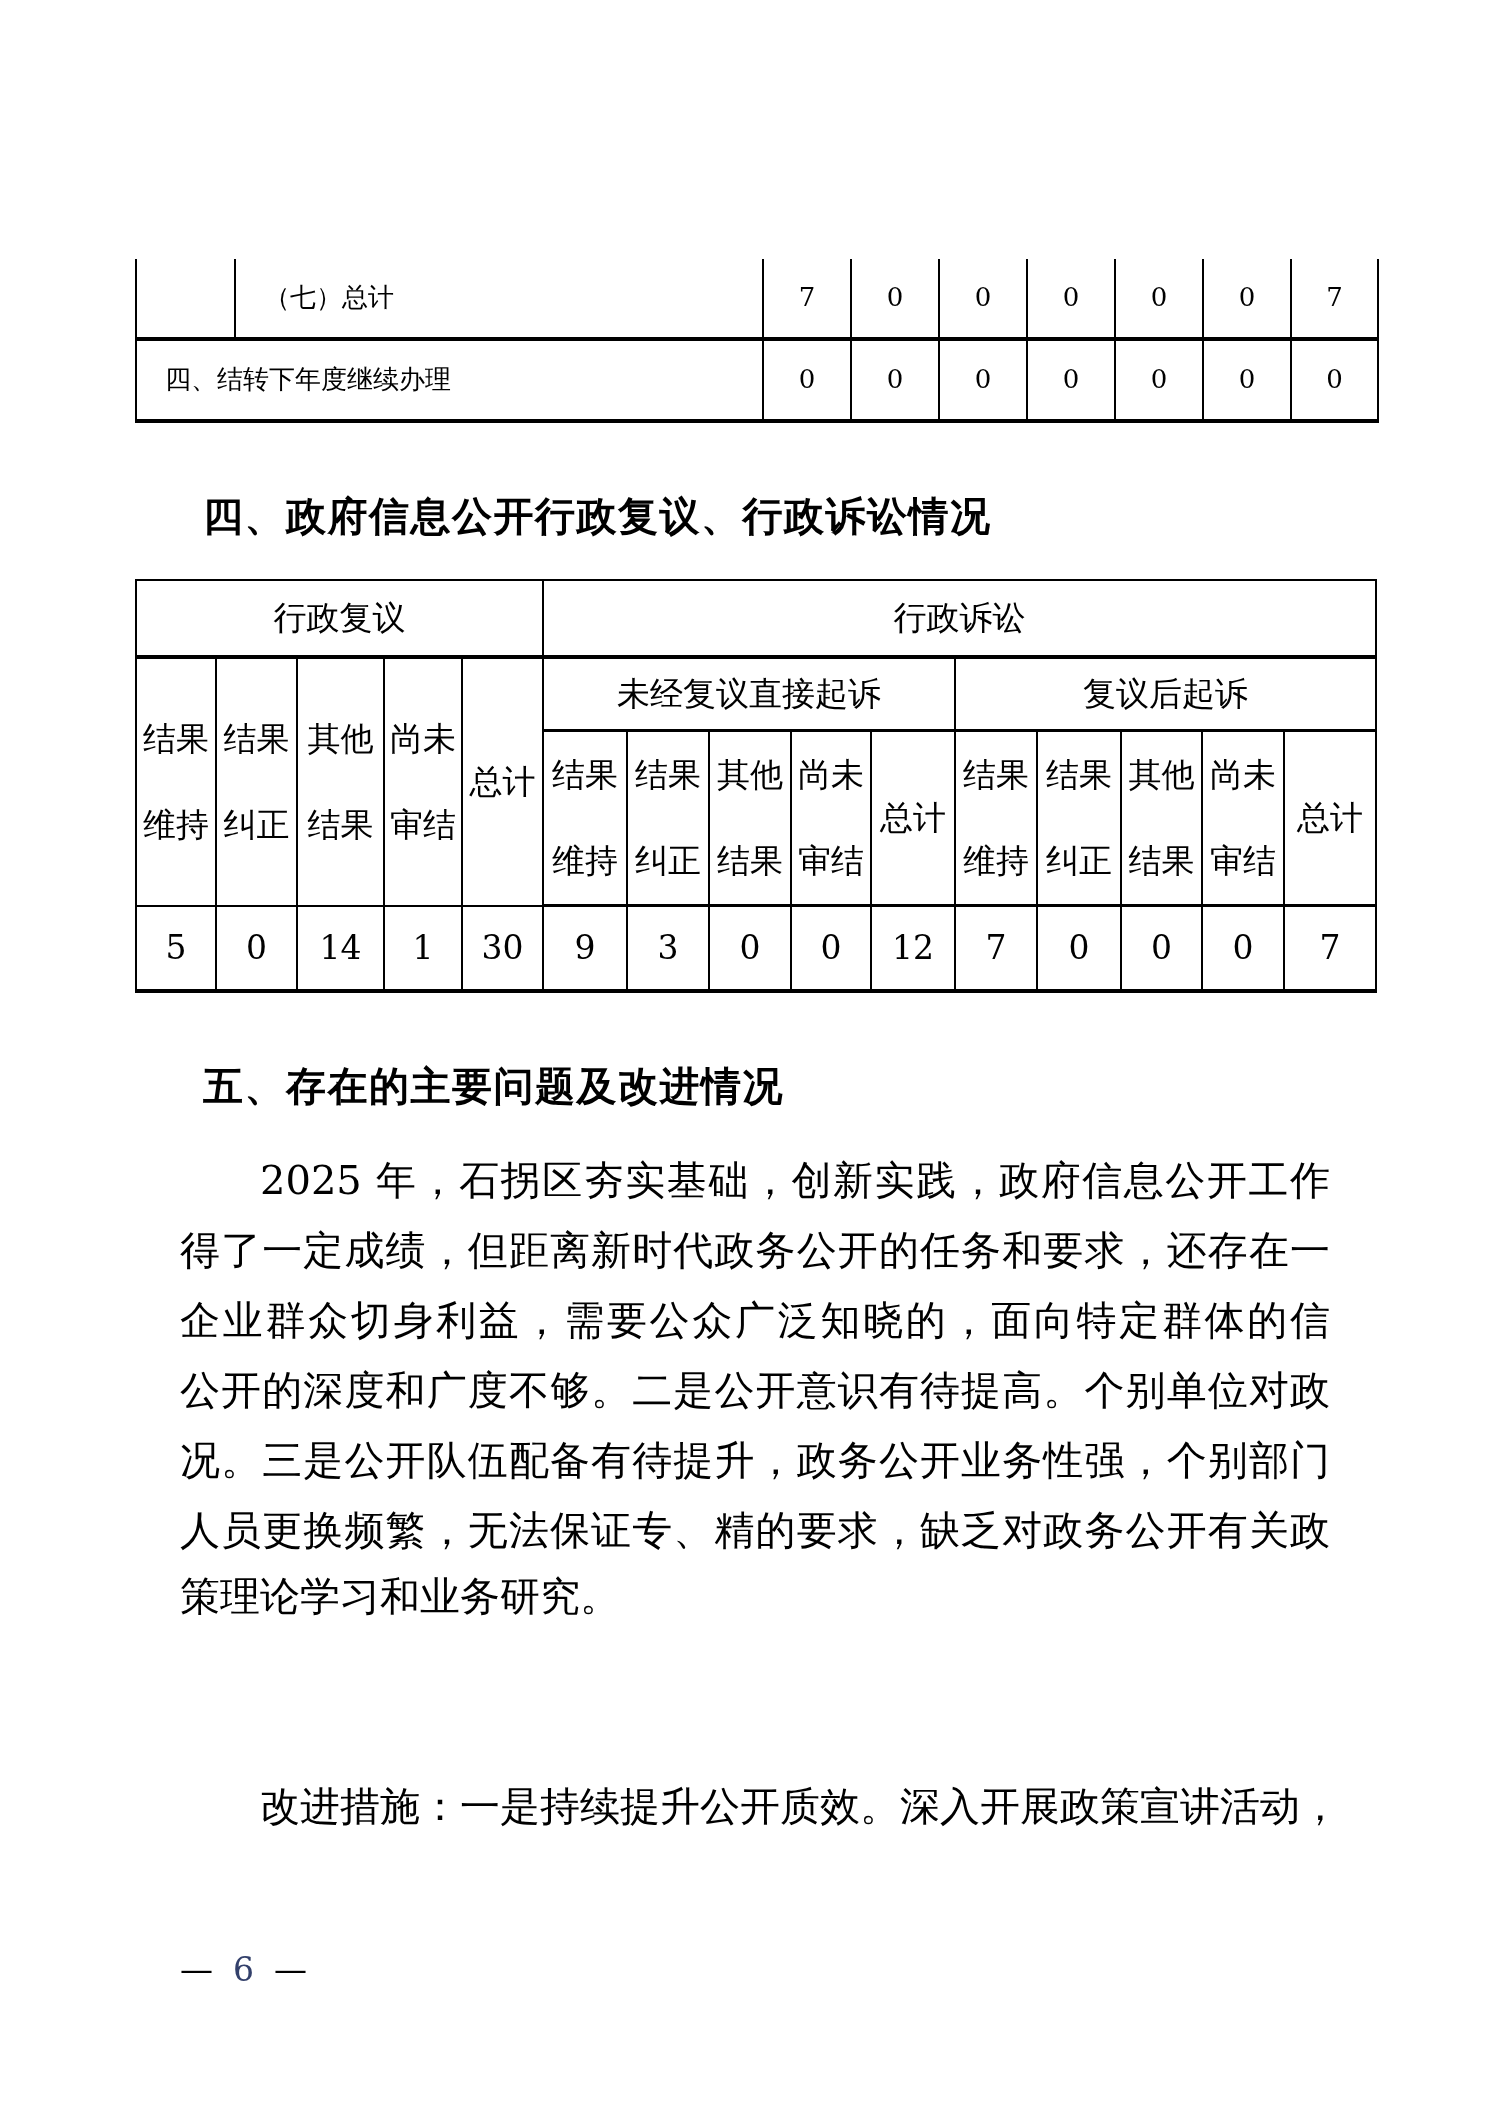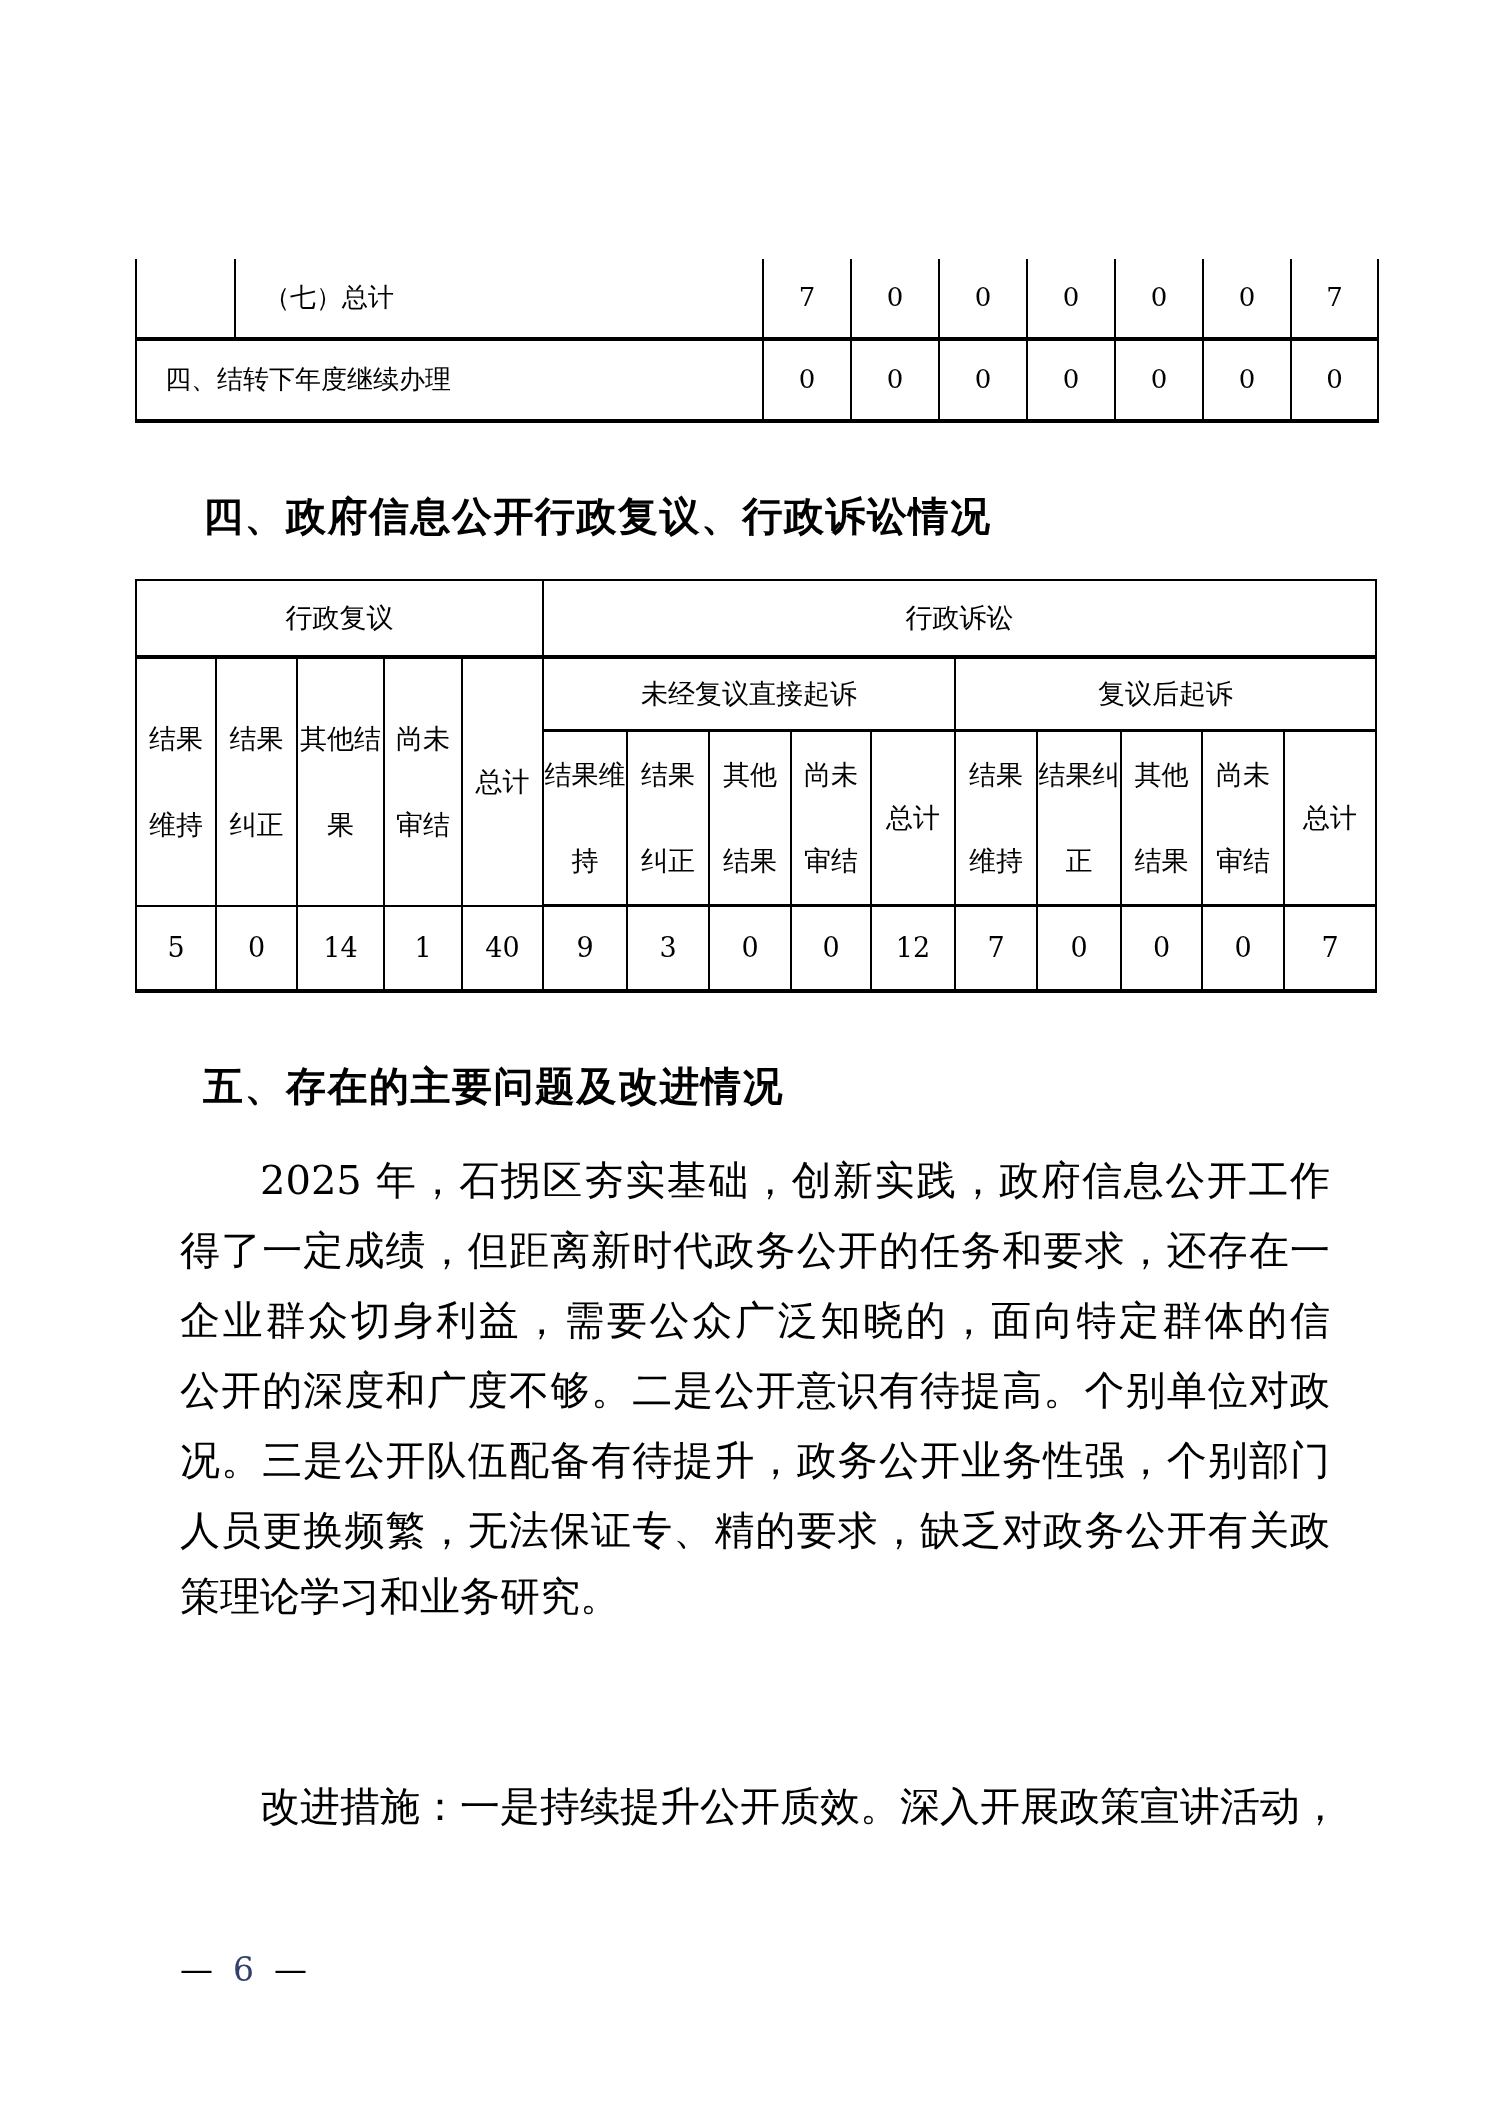--- a/index.html
+++ b/index.html
@@ -32,21 +32,21 @@
   .hd{
     position:absolute;left:203px;
     font-family:"Liberation Sans","DejaVu Sans",sans-serif;
     font-weight:700;font-size:40px;line-height:44px;
     letter-spacing:1.5px;white-space:nowrap;
   }
   .hd4{top:494px;}
   .hd5{top:1064px;}
   
   .t2{position:absolute;left:135px;top:579px;width:1242px;}
-  .t2 td{font-size:27px;}
+  .t2 td{font-size:33px;}
   .t2 tr.g1 td{height:74px;border-bottom:4px solid #000;}
   .t2 tr.g2 td.sub{height:70px;border-bottom:3px solid #000;}
   .t2 td.span2{line-height:86px;}
   .t2 tr.g3 td{height:158px;border-bottom:3px solid #000;line-height:86px;}
   .t2 tr.dr td{height:82px;border-bottom:4px solid #000;line-height:1.2;}
   
   .body-line{
     position:relative;
     width:1150px;height:70px;line-height:70px;
     font-size:40px;white-space:nowrap;
@@ -152,21 +152,21 @@
       <td>结果纠正</td>
       <td>其他结果</td>
       <td>尚未审结</td>
       <td>总计</td>
     </tr>
     <tr class="dr">
       <td>5</td>
       <td>0</td>
       <td>14</td>
       <td>1</td>
-      <td>40</td>
+      <td>30</td>
       <td>9</td>
       <td>3</td>
       <td>0</td>
       <td>0</td>
       <td>12</td>
       <td>7</td>
       <td>0</td>
       <td>0</td>
       <td>0</td>
       <td>7</td>

